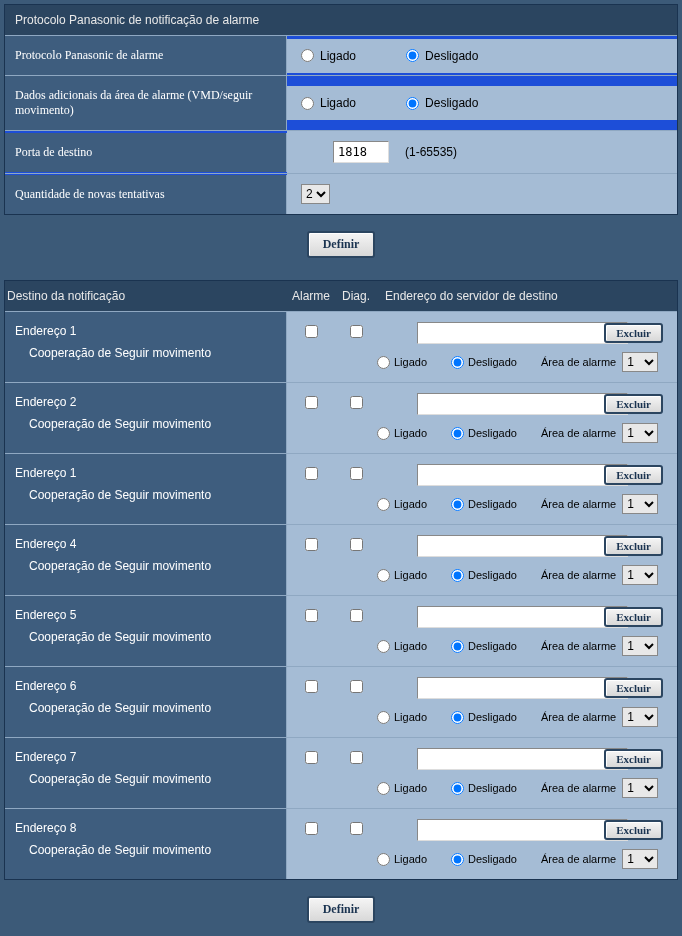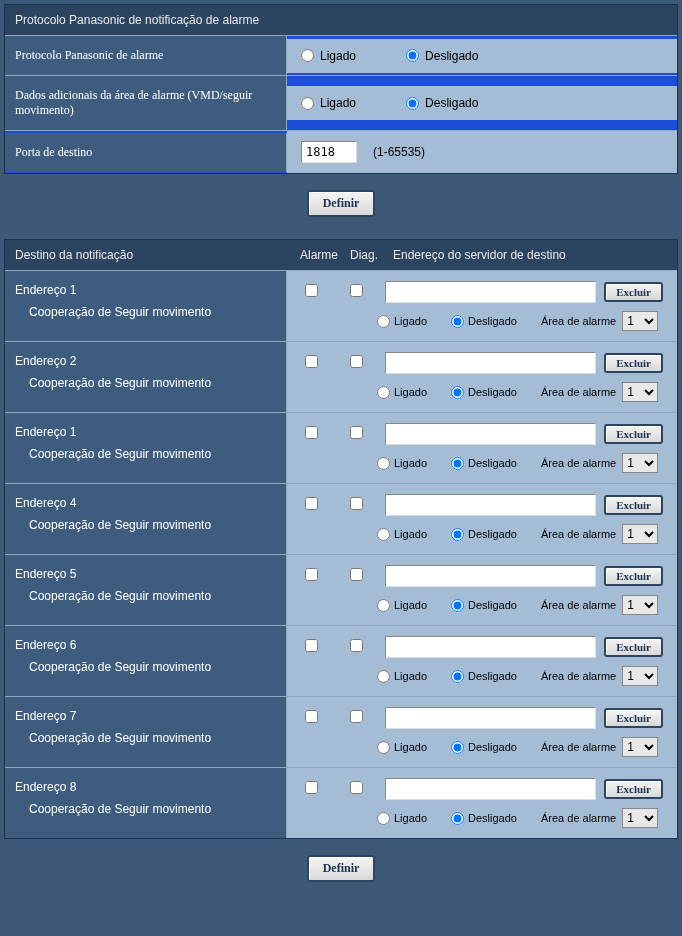--- a/index.html
+++ b/index.html
@@ -62,20 +62,21 @@
     }
     input[type="text"] {
       height: 16px;
       padding: 10px 4px;
       border: 1px solid #888;
       border-right-color: #ddd;
       border-bottom-color: #ddd;
       font-size: 12px;
       font-family: monospace;
       background: #fff;
+      margin-left: 32px;
     }
     select {
       height: 20px;
       font-size: 12px;
       background: #e8e8e8;
       border: 1px solid #888;
     }
     .btn {
       background: linear-gradient(#f5f5f5,#d8d8d8);
       border: 2px solid #2b4560;
@@ -98,21 +99,21 @@
     }
 
     
     .dest-header {
       display: flex;
       background: #2b4560;
       color: #e8e8e8;
       padding: 8px 0;
       font-size: 12px;
     }
-    .dest-h-name { width: 282px; padding-left: 2px; margin-left: 8px; }
+    .dest-h-name { width: 282px; padding-left: 2px; }
     .dest-h-alarm { width: 48px; text-align: center; }
     .dest-h-diag { width: 42px; text-align: center; }
     .dest-h-addr { flex: 1; padding-left: 8px; }
 
     .dest-row {
       border-top: 1px solid #8fa8c2;
       display: flex;
     }
     .dest-left {
       width: 282px;
@@ -210,20 +211,28 @@
   </div>
 
   <div class="row">
     <div class="row-label">Porta de destino</div>
     <div class="row-control">
       <input type="text" style="width: 56px;" value="1818">
       <span class="hint">(1-65535)</span>
     </div>
   </div>
 
+  <div class="row">
+    <div class="row-label">Quantidade de novas tentativas</div>
+    <div class="row-control">
+      <select>
+        <option>2</option>
+      </select>
+    </div>
+  </div>
 </div>
 
 <div class="center">
   <button class="btn">Definir</button>
 </div>
 
 <div class="panel">
   <div class="dest-header">
     <div class="dest-h-name">Destino da notificação</div>
     <div class="dest-h-alarm">Alarme</div>

